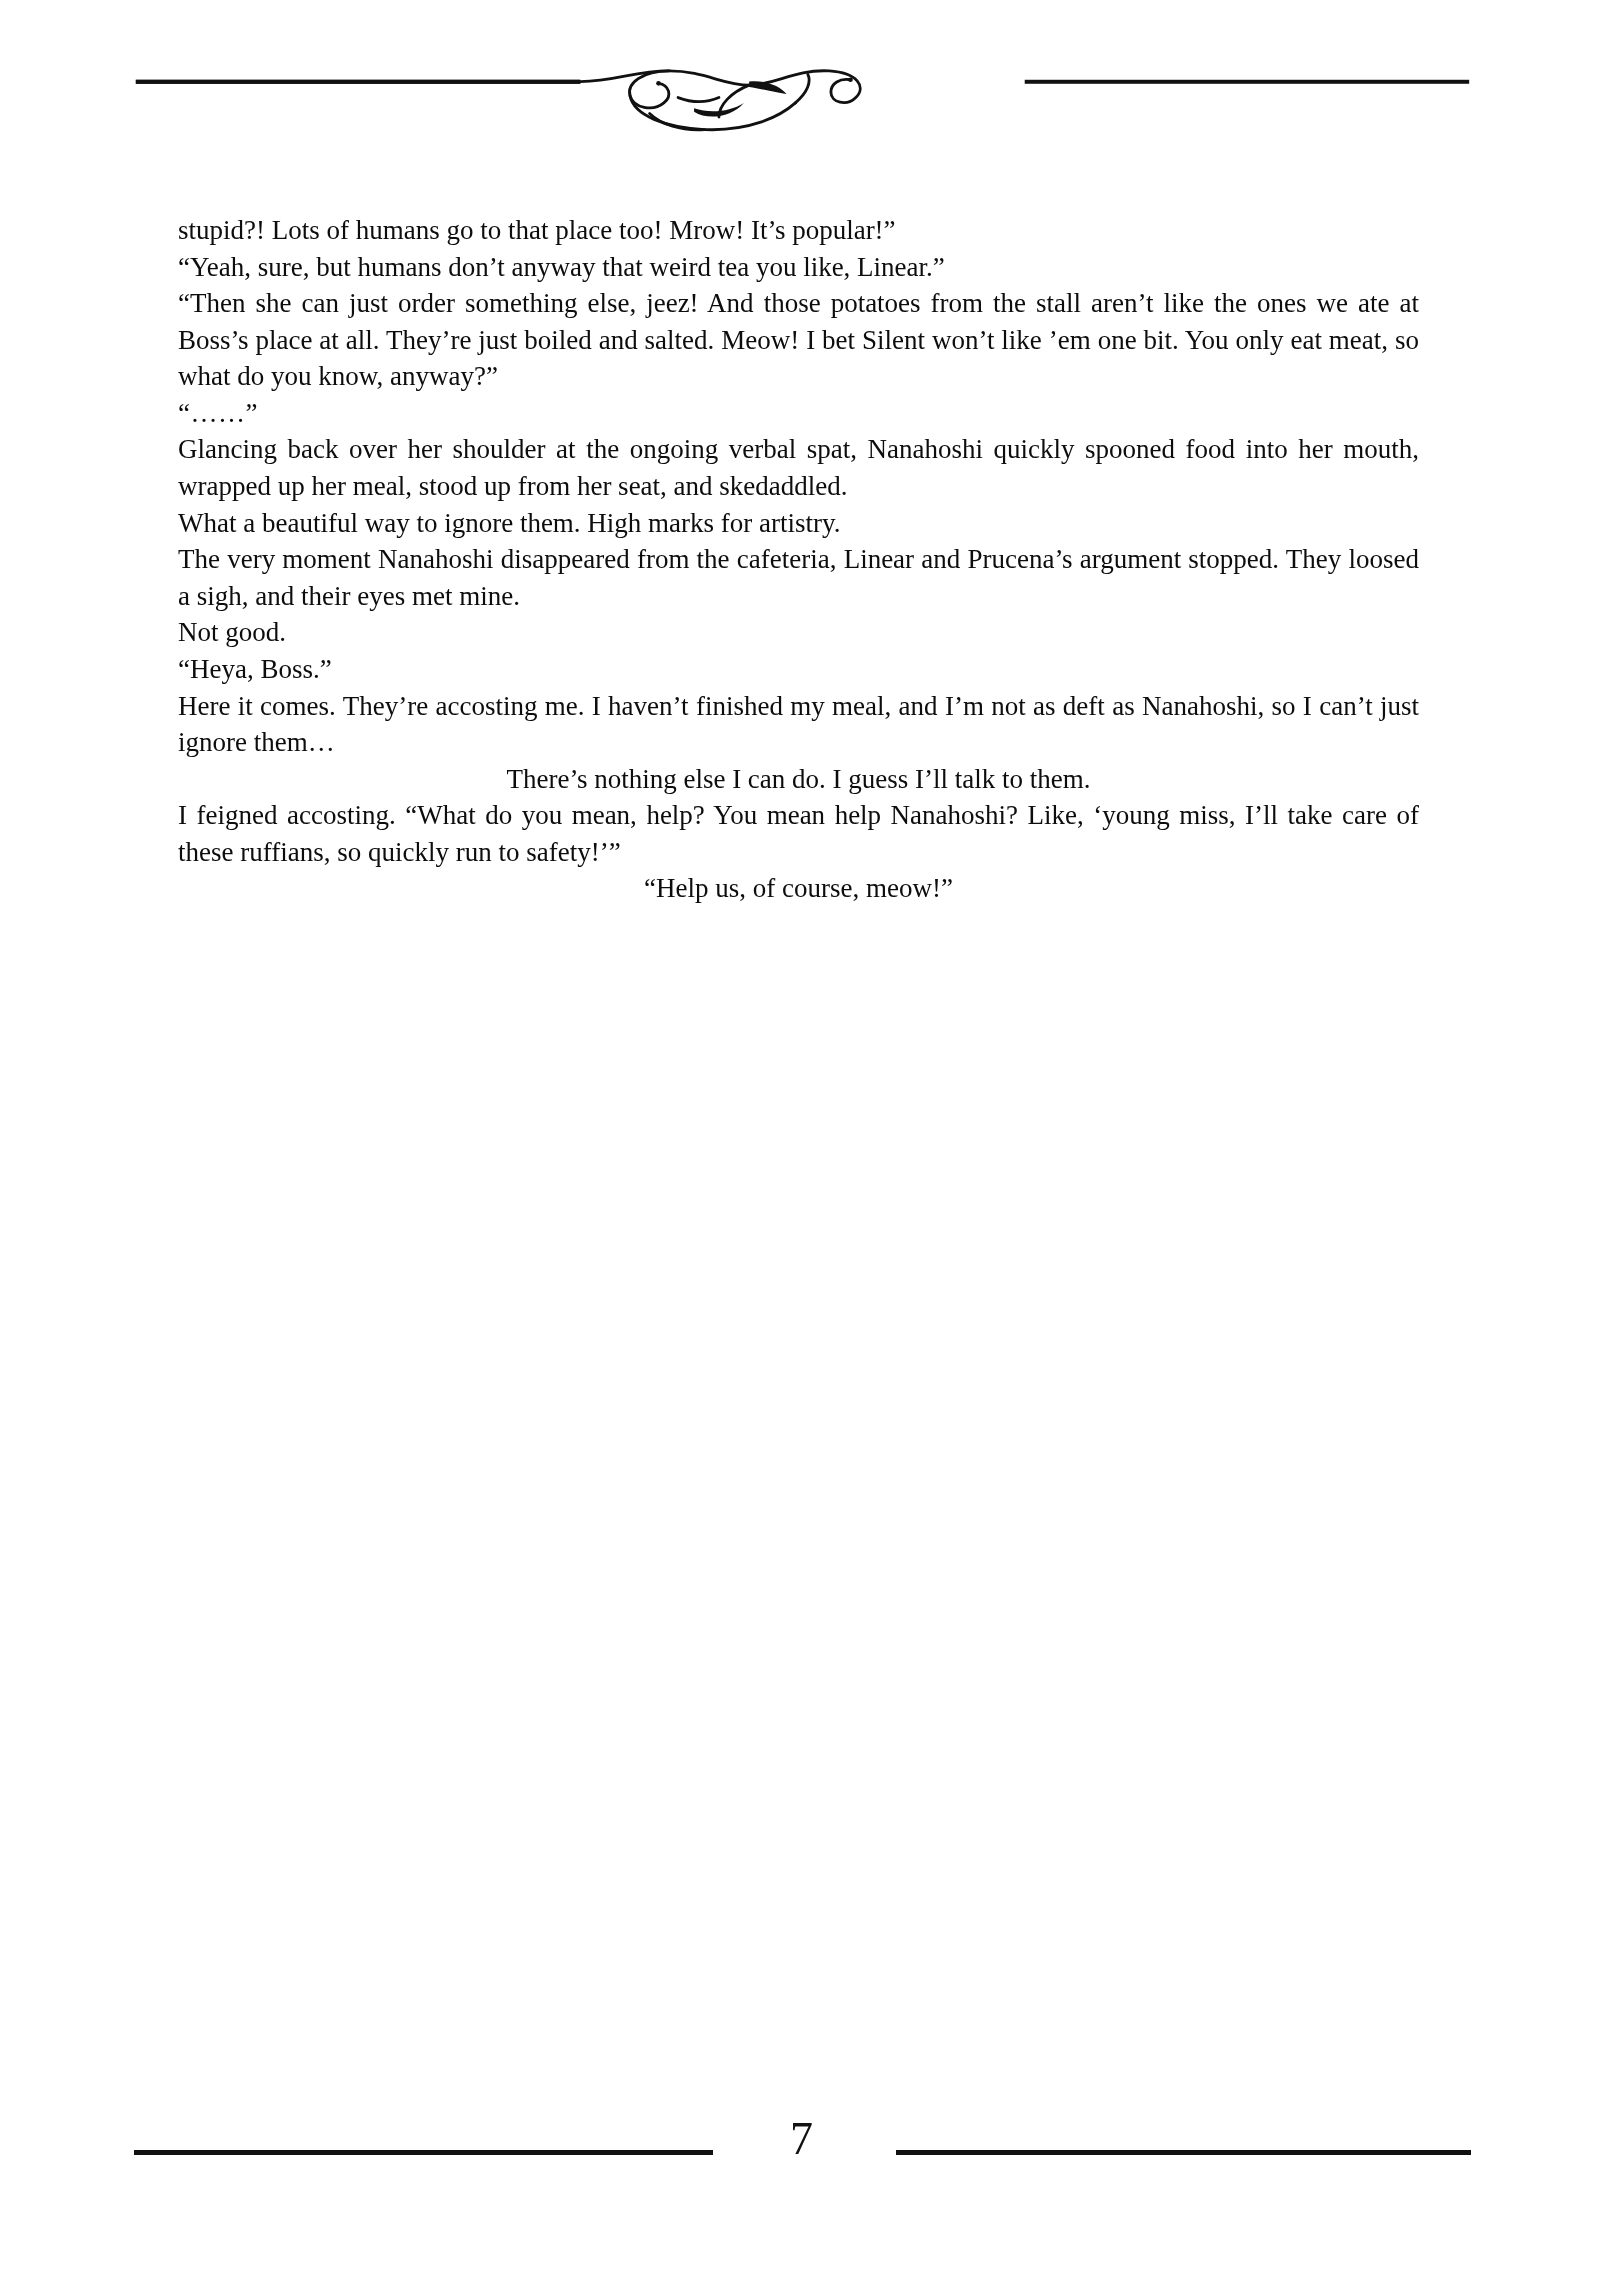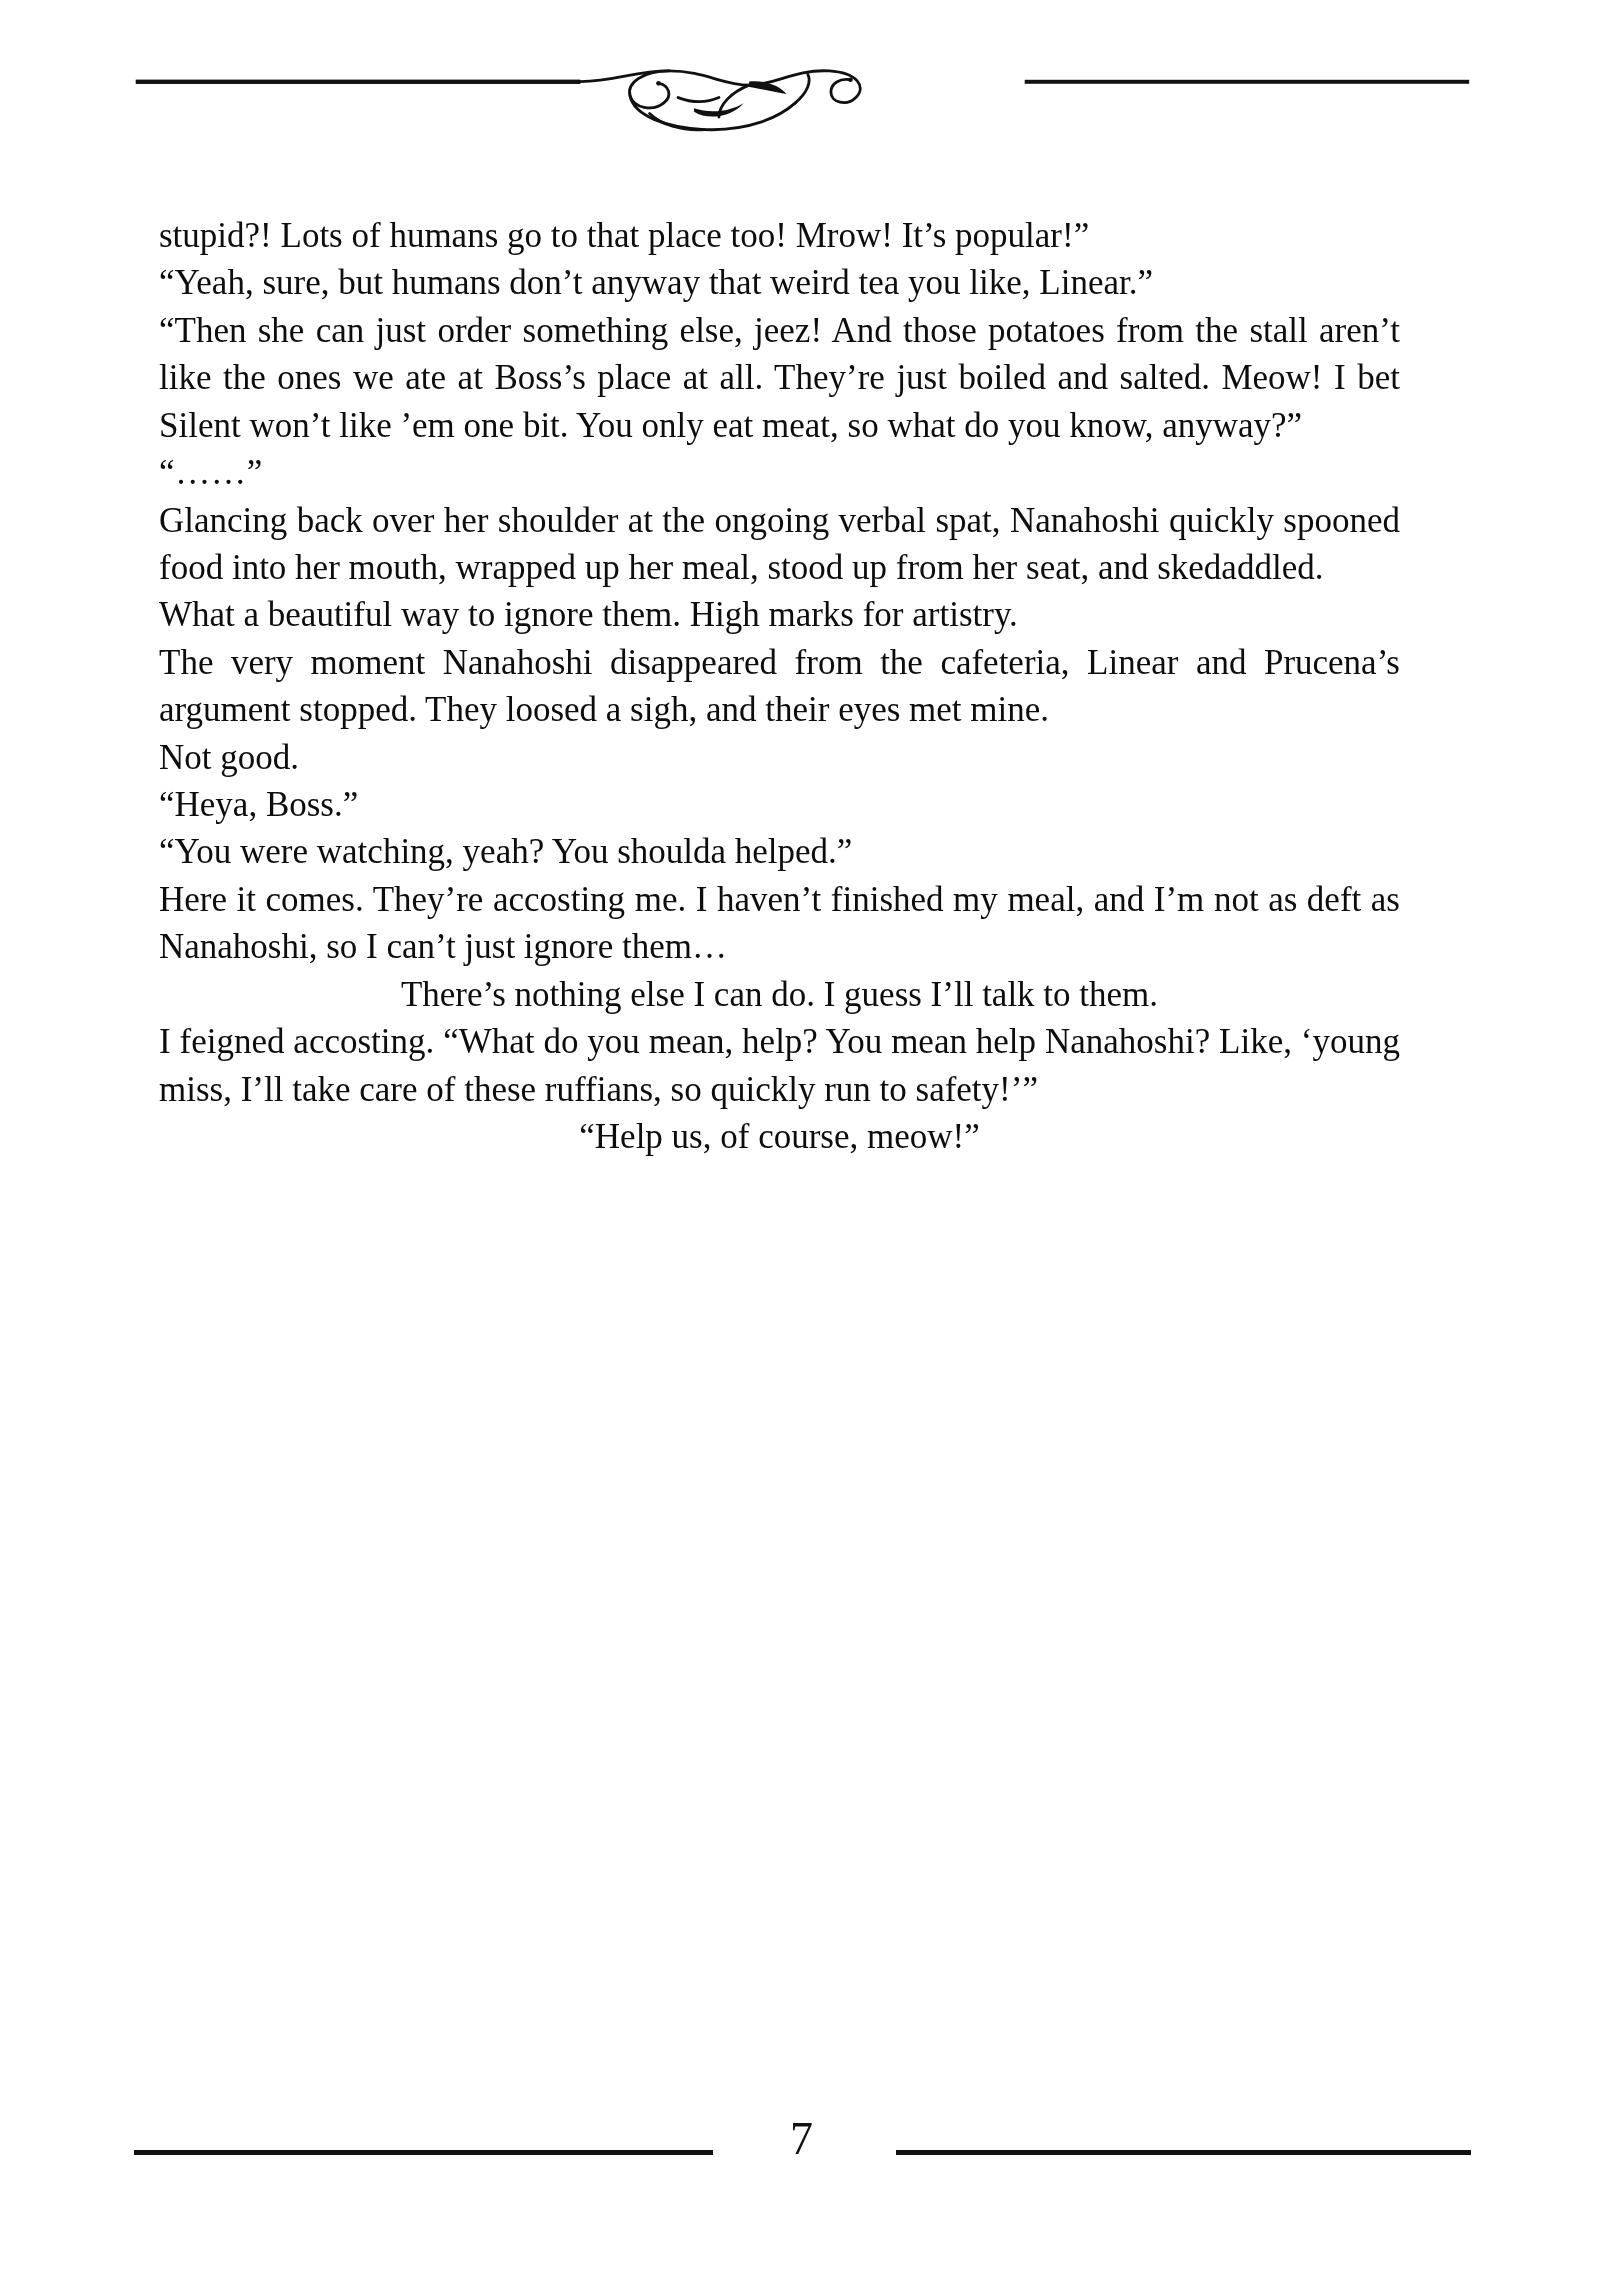--- a/index.html
+++ b/index.html
@@ -34,23 +34,23 @@
   .header-ornament svg {
     display: block;
     width: 100%;
     height: 100%;
   }
 
   
   .text-block {
     position: absolute;
     top: 212px;
-    left: 159px;
+    left: 178px;
     width: 1241px;
-    font-size: 35px;
+    font-size: 27px;
     line-height: 1.355;
     text-align: justify;
     text-justify: inter-word;
     hyphens: manual;
   }
   .text-block p {
     margin: 0;
     text-indent: 0;
   }
   .p-indent {
@@ -139,21 +139,20 @@
   <div class="text-block">
     <p>stupid?! Lots of humans go to that place too! Mrow! It’s popular!”</p>
     <p class="p-indent">“Yeah, sure, but humans don’t anyway that weird tea you like, Linear.”</p>
     <p class="p-indent">“Then she can just order something else, jeez! And those potatoes from the stall aren’t like the ones we ate at Boss’s place at all. They’re just boiled and salted. Meow! I bet Silent won’t like ’em one bit. You only eat meat, so what do you know, anyway?”</p>
     <p class="ellipsis-line">“……”</p>
     <p class="p-indent-small">Glancing back over her shoulder at the ongoing verbal spat, Nanahoshi quickly spooned food into her mouth, wrapped up her meal, stood up from her seat, and skedaddled.</p>
     <p class="p-indent">What a beautiful way to ignore them. High marks for artistry.</p>
     <p class="p-indent">The very moment Nanahoshi disappeared from the cafeteria, Linear and Prucena’s argument stopped. They loosed a sigh, and their eyes met mine.</p>
     <p class="p-indent-small">Not good.</p>
     <p class="p-indent-small">“Heya, Boss.”</p>
-    <p class="p-indent-small">“You were watching, yeah? You shoulda helped.”</p>
     <p class="p-indent p-italic">Here it comes. They’re accosting me. I haven’t finished my meal, and I’m not as deft as Nanahoshi, so I can’t just ignore them…</p>
     <p class="p-indent p-italic p-last-ragged">There’s nothing else I can do. I guess I’ll talk to them.</p>
     <p class="p-indent">I feigned accosting. “What do you mean, help? You mean help Nanahoshi? Like, ‘young miss, I’ll take care of these ruffians, so quickly run to safety!’”</p>
     <p class="p-indent p-last-ragged">“Help us, of course, meow!”</p>
   </div>
 
   <div class="footer-rules">
     <div class="rule-left"></div>
     <div class="rule-right"></div>
   </div>

